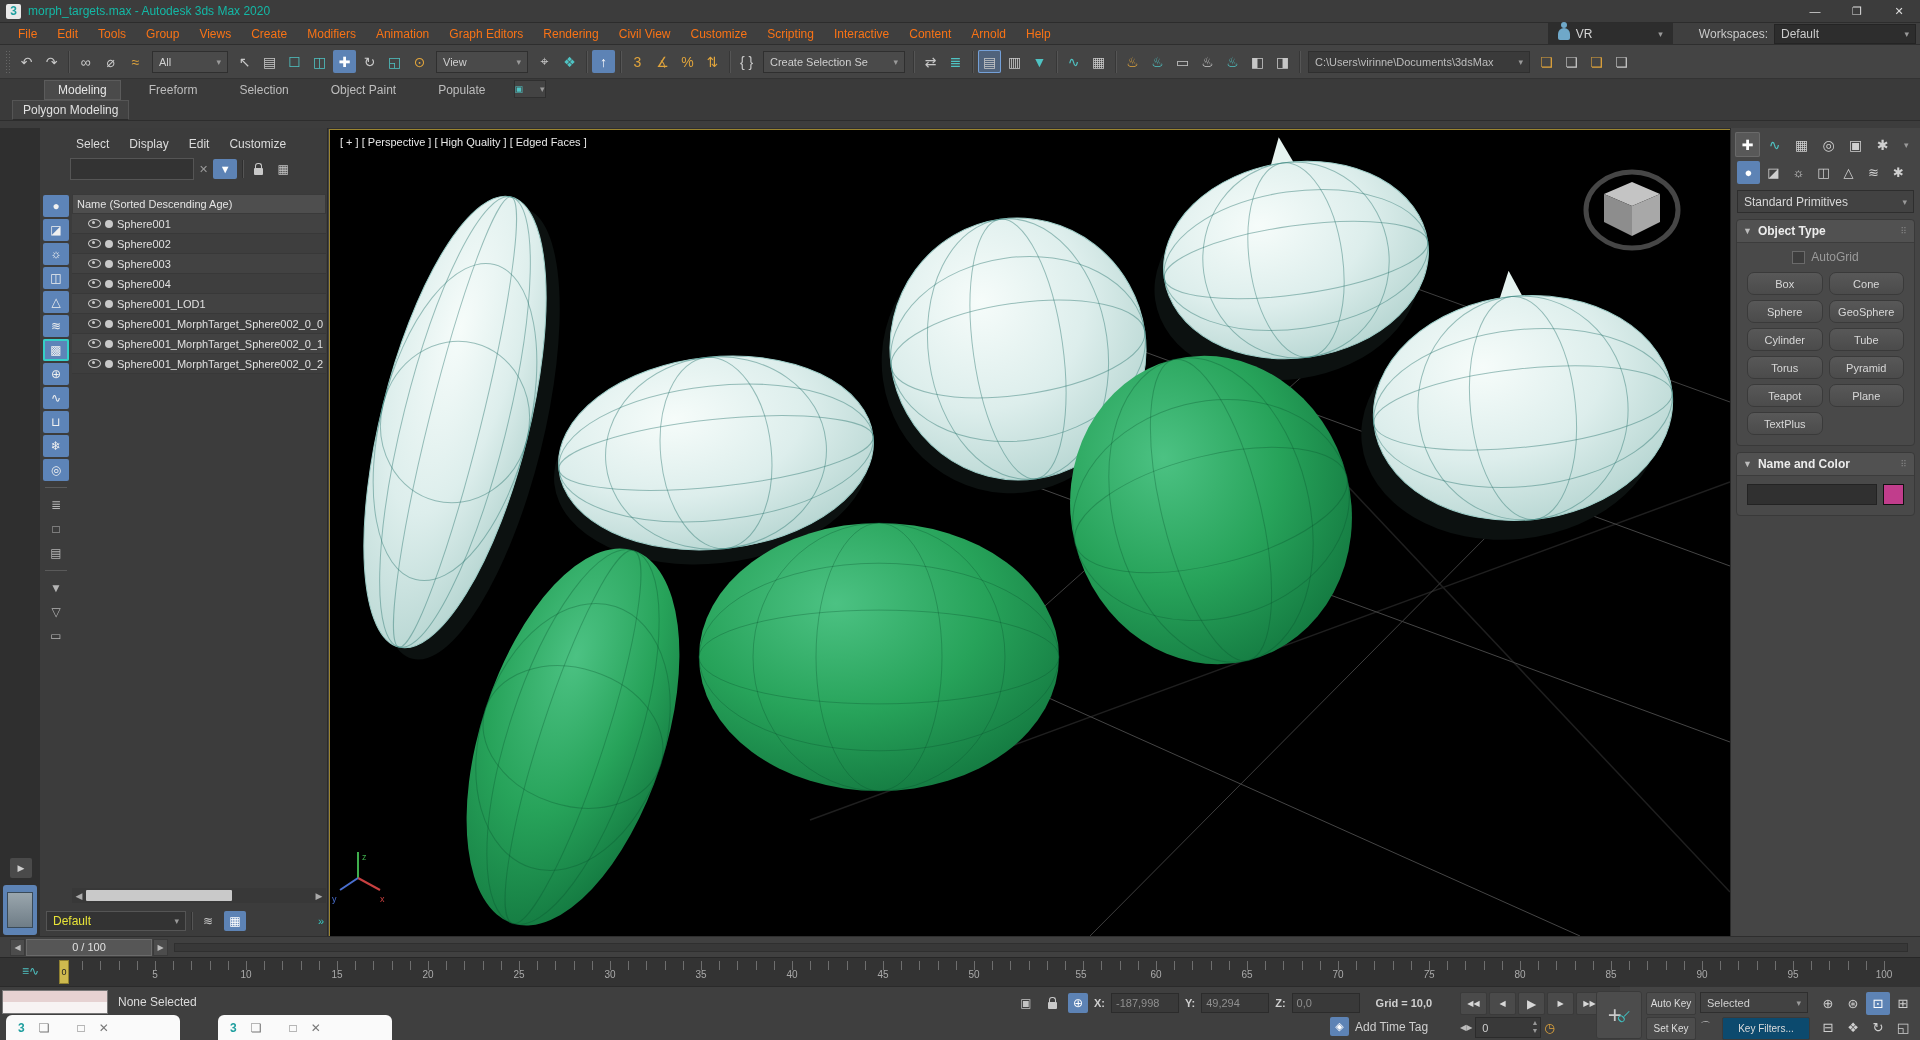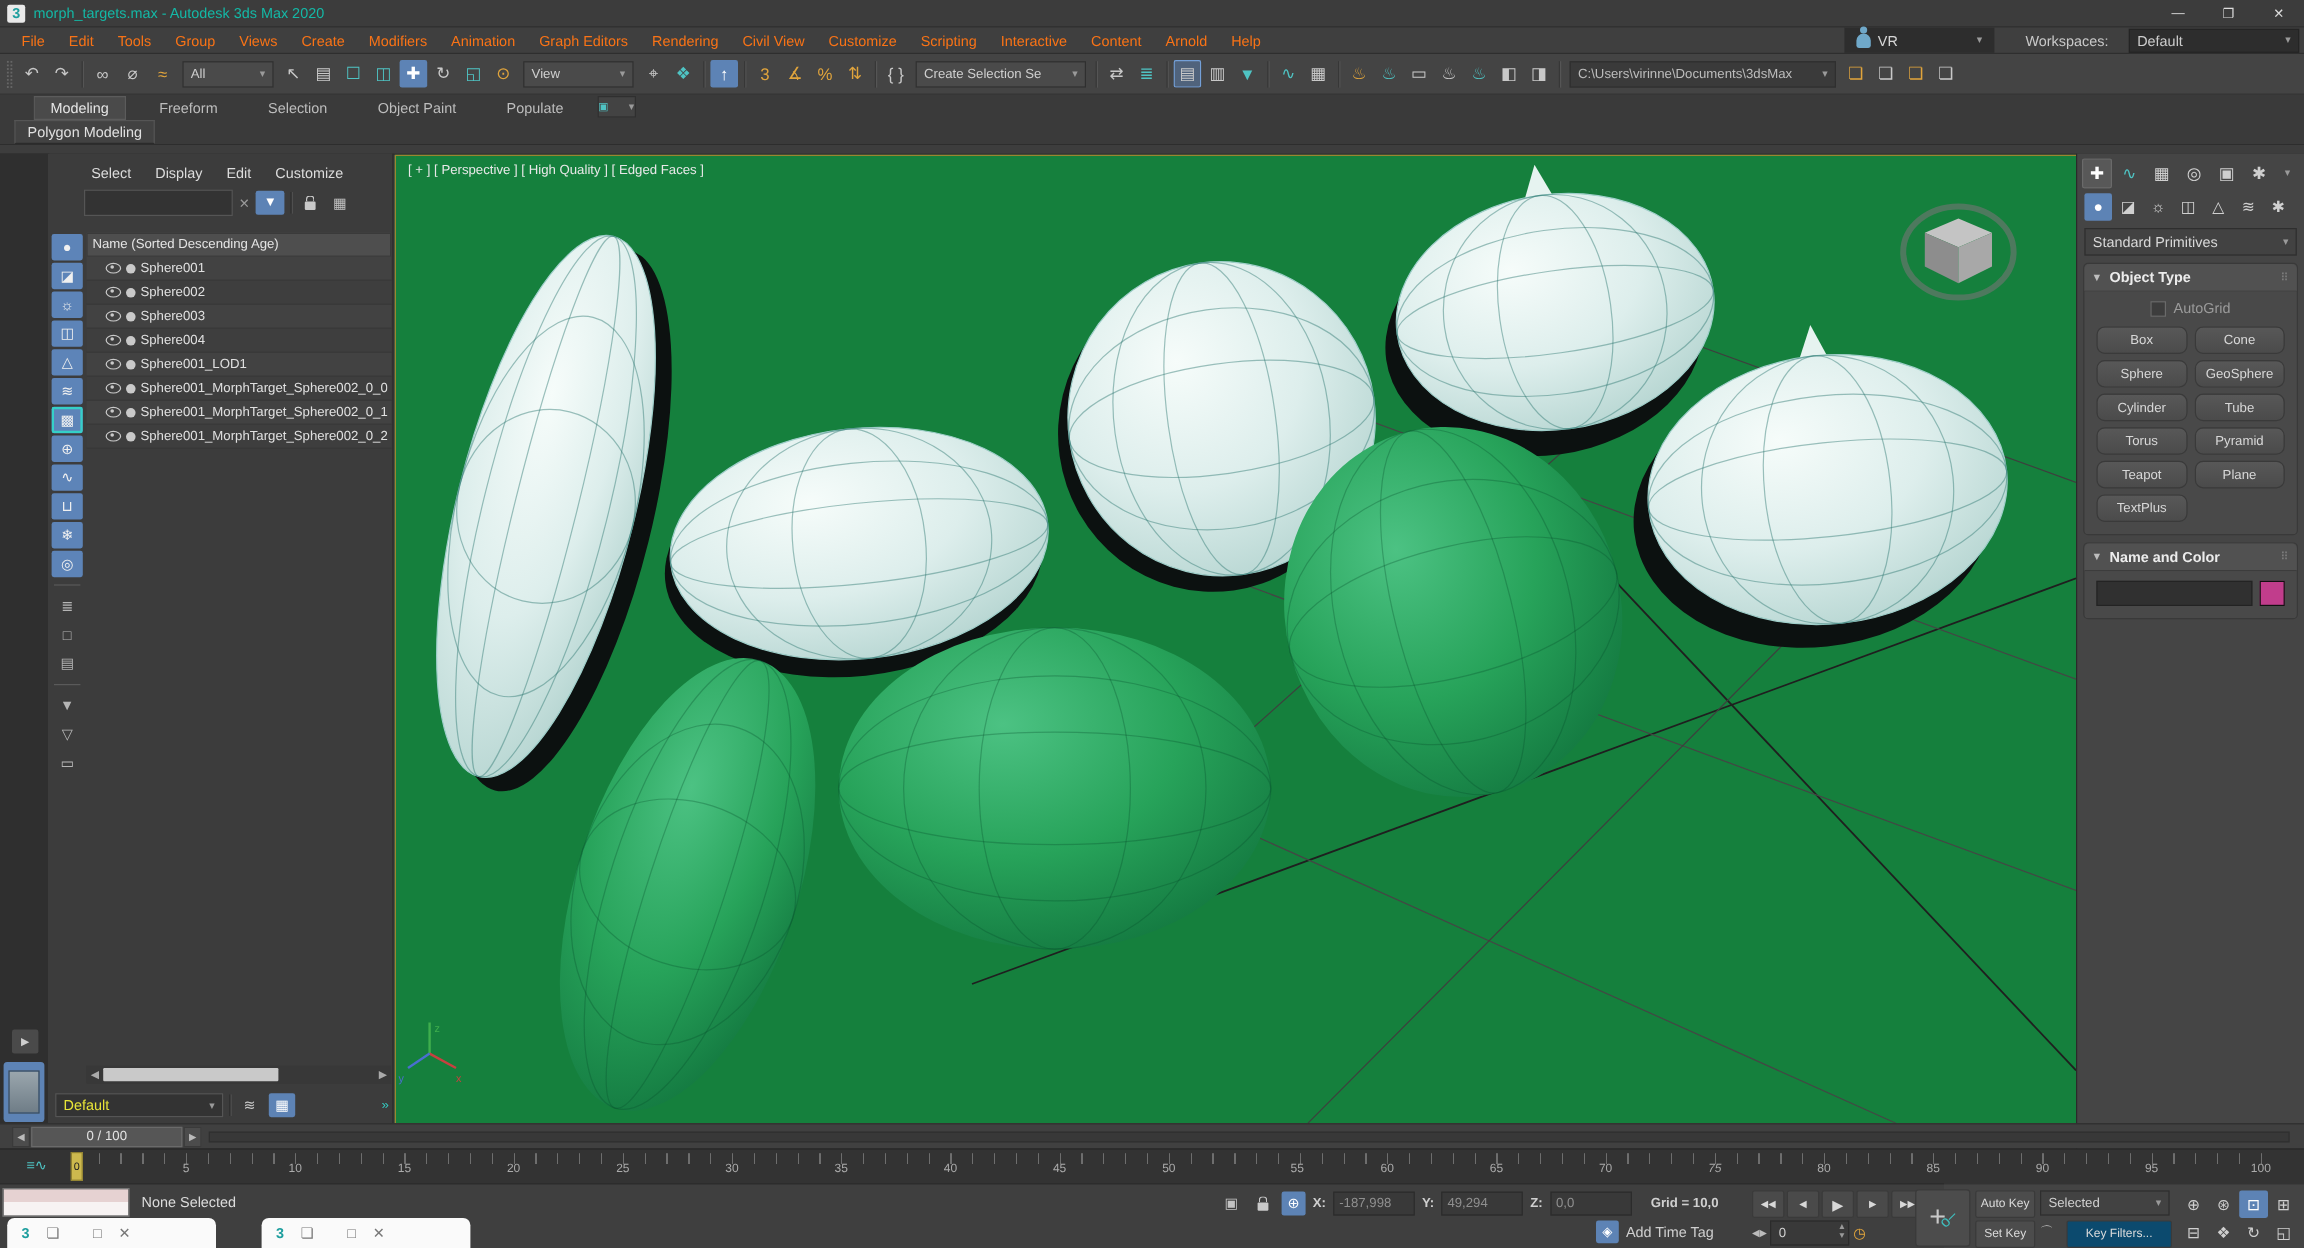--- a/index.html
+++ b/index.html
@@ -19,21 +19,21 @@
 
   
   .menubar{left:0;top:23px;width:1920px;height:22px;background:#3f3f3f;border-bottom:1px solid #2e2e2e;
            display:flex;align-items:center;padding-left:8px;box-sizing:border-box;}
   .menuitem{padding:2px 10px;color:#f97316;font-size:12px;cursor:default;}
   .menuspacer{flex:1;}
   .userbox{display:flex;align-items:center;background:#2d2d2d;height:100%;padding:0 10px;gap:6px;min-width:105px;}
   .usericon{width:12px;height:12px;border-radius:50% 50% 2px 2px;background:#6fa8c9;position:relative;}
   .usericon::before{content:"";position:absolute;top:-6px;left:3px;width:6px;height:6px;border-radius:50%;background:#6fa8c9;}
   .ddarrow{color:#9a9a9a;font-size:9px;margin-left:auto;}
-  .workspaces{display:flex;align-items:center;gap:17px;margin:0 4px 0 26px;}
+  .workspaces{display:flex;align-items:center;gap:6px;margin:0 4px 0 26px;}
   .wslabel{color:#c9c9c9;}
   .wsdd{background:#2d2d2d;border:1px solid #242424;width:128px;height:18px;display:flex;align-items:center;
         padding:0 6px;color:#cccccc;}
 
   
   .toolbar{left:0;top:45px;width:1920px;height:34px;background:#444444;border-bottom:1px solid #333;
            display:flex;align-items:center;padding-left:2px;box-sizing:border-box;}
   .grip{width:6px;height:24px;margin:0 3px;background-image:radial-gradient(#666 35%,transparent 36%);
         background-size:3px 3px;}
   .tbgroup{display:flex;align-items:center;}
@@ -47,21 +47,21 @@
   .dd{background:#4a4a4a;border:1px solid #2f2f2f;height:20px;display:flex;align-items:center;
       padding:0 6px;color:#cfcfcf;margin:0 4px;font-size:11px;}
   .dd .ddarrow{margin-left:auto;padding-left:8px;}
   .dd.small{width:62px;}
   .dd.medium{width:78px;}
   .dd.wide{width:128px;}
   .dd.path{width:208px;background:#3a3a3a;color:#bdbdbd;}
 
   
   .ribbontabs{left:0;top:79px;width:1920px;height:21px;background:#3a3a3a;display:flex;align-items:flex-end;
-              padding-left:28px;box-sizing:border-box;}
+              padding-left:44px;box-sizing:border-box;}
   .rtab{padding:3px 14px;color:#bdbdbd;font-size:12px;margin-right:14px;}
   .rtab.active{background:#4a4a4a;color:#e6e6e6;box-shadow:inset 0 0 0 1px #5b5b5b;}
   .rtab-dd{width:30px;height:16px;background:#434343;border:1px solid #2f2f2f;display:flex;align-items:center;
            justify-content:center;gap:3px;color:#4fc3c3;font-size:9px;margin-bottom:2px;}
   .ribbonpanel{left:0;top:100px;width:1920px;height:21px;background:#3a3a3a;border-bottom:1px solid #2d2d2d;
                display:flex;align-items:center;padding-left:12px;box-sizing:border-box;}
   .polybtn{background:#424242;border:1px solid #555;border-bottom-color:#2b2b2b;padding:2px 10px;color:#e0e0e0;}
   .dockedge{left:0;top:121px;width:1920px;height:7px;background:#3d3d3d;border-bottom:1px solid #2f2f2f;}
 
   
@@ -104,21 +104,21 @@
   .xscroll .arrow{width:14px;color:#aaa;font-size:9px;text-align:center;}
   .xthumb{height:11px;flex:1;background:#c9c9c9;margin-right:80px;border-radius:1px;}
   .xbottom{position:absolute;left:6px;top:781px;width:278px;height:24px;display:flex;align-items:center;gap:5px;}
   .xlayerdd{width:140px;height:20px;background:#333;border:1px solid #555;display:flex;align-items:center;
             padding:0 6px;color:#e8e438;box-sizing:border-box;}
   .xbico{width:22px;height:20px;display:flex;align-items:center;justify-content:center;color:#c9c9c9;border-radius:2px;}
   .xbico.active{background:#5d83b5;color:#fff;}
   .xexpand{margin-left:auto;color:#35c9c0;font-size:11px;}
 
   
-  .viewport{left:329px;top:129px;width:1400px;height:806px;background:#15803d;border:1px solid #9b8531;box-sizing:content-box;}
+  .viewport{left:329px;top:129px;width:1400px;height:806px;background:#000000;border:1px solid #9b8531;box-sizing:content-box;}
   .vplabel{position:absolute;left:10px;top:6px;color:#e8e8e8;font-size:11px;z-index:5;}
 
   
   .cmdpanel{left:1730px;top:128px;width:190px;height:858px;background:#454545;border-left:1px solid #2a2a2a;box-sizing:border-box;}
   .ctabs{display:flex;align-items:center;padding:4px 2px 2px 4px;gap:2px;}
   .ctab{width:25px;height:25px;display:flex;align-items:center;justify-content:center;color:#cfcfcf;font-size:14px;border-radius:2px;}
   .ctab.active{background:#585858;box-shadow:inset 0 0 0 1px #6a6a6a;color:#ffffff;}
   .ctab.teal{color:#4fc3c3;}
   .ctabdd{margin-left:auto;color:#9a9a9a;font-size:9px;width:14px;}
   .ccats{display:flex;align-items:center;padding:2px 2px 4px 6px;gap:2px;}

